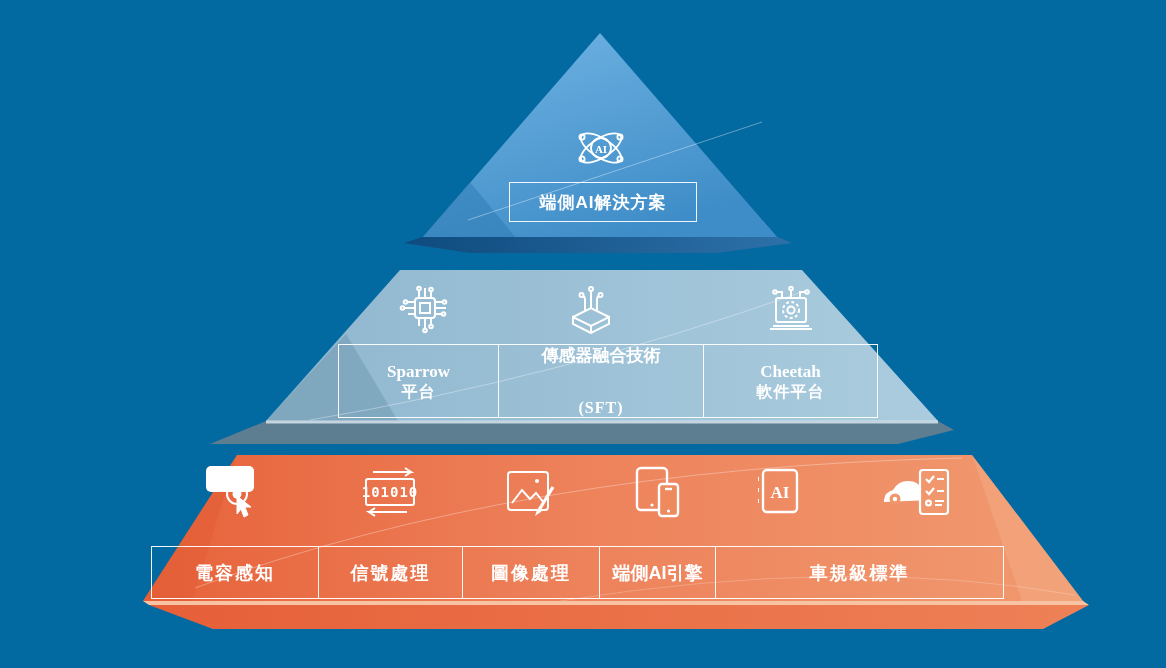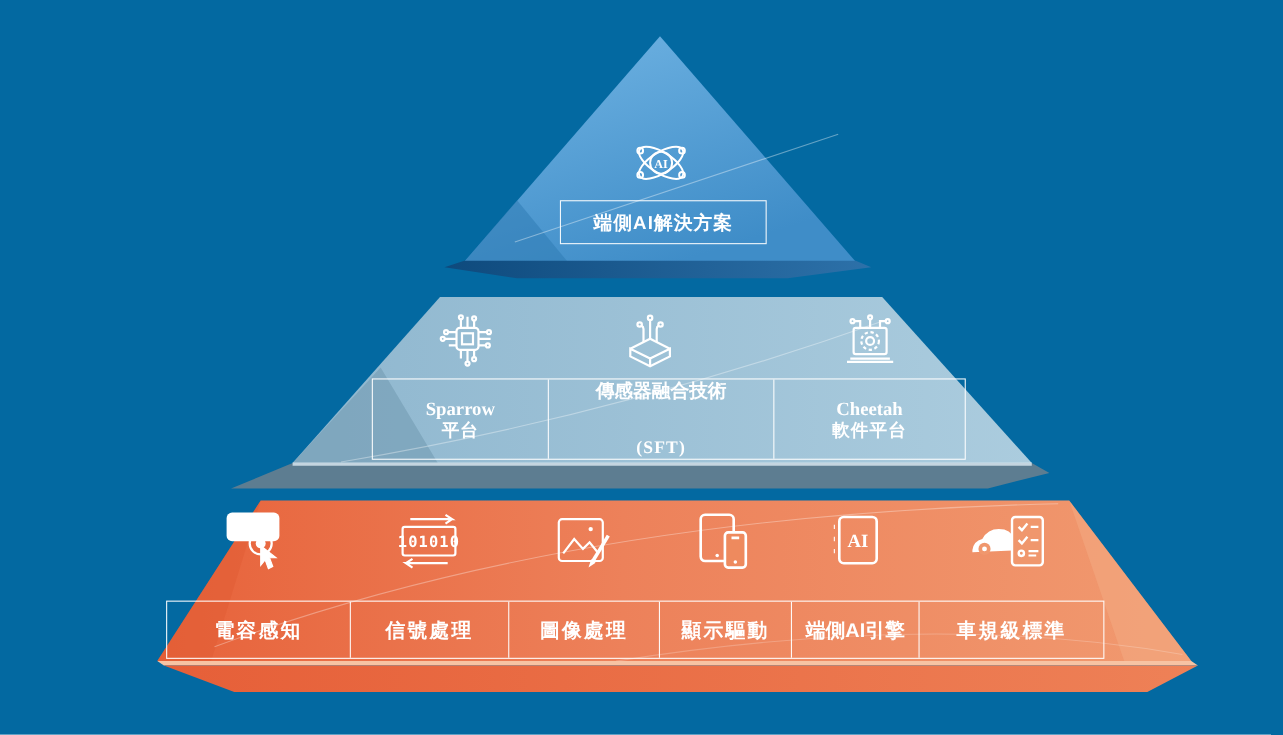--- a/index.html
+++ b/index.html
@@ -214,18 +214,17 @@
       <path d="M57,27 h7" stroke-width="2"></path>
       <circle cx="48.5" cy="39" r="2.4"></circle>
       <path d="M55,37 h9 M55,41 h7" stroke-width="2"></path>
     </svg>
   </div>
 
   <div class="t3-row">
     <div class="t3-cell" style="flex:0 0 167px;">電容感知</div>
     <div class="t3-cell" style="flex:0 0 144px;">信號處理</div>
     <div class="t3-cell" style="flex:0 0 137px;text-align:right;">圖像處理</div>
-    <div class="t3-cell" style="flex:0 0 120px;">顯示驅動</div>
     <div class="t3-cell" style="flex:0 0 116px;letter-spacing:0;">端側AI引擎</div>
     <div class="t3-cell" style="flex:1;">車規級標準</div>
   </div>
 
 </div>
 
 </body></html>

